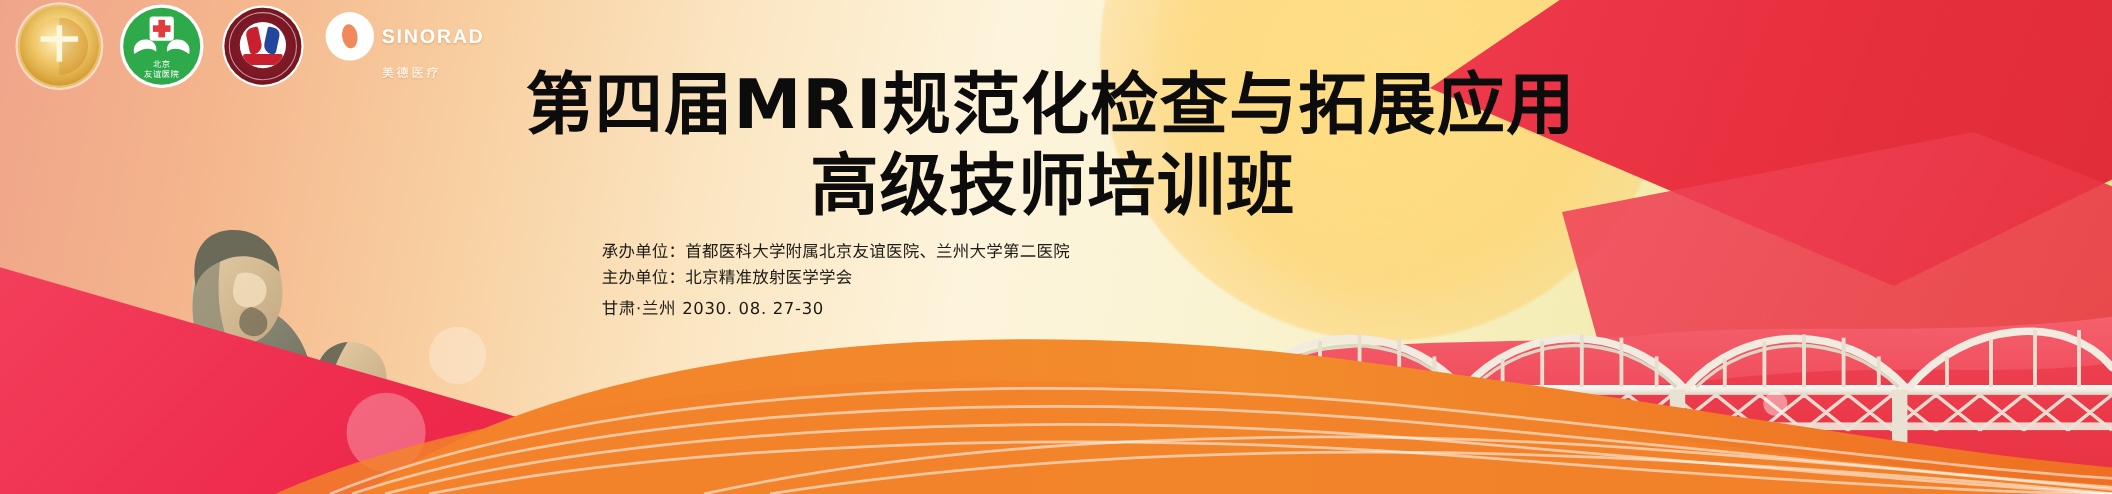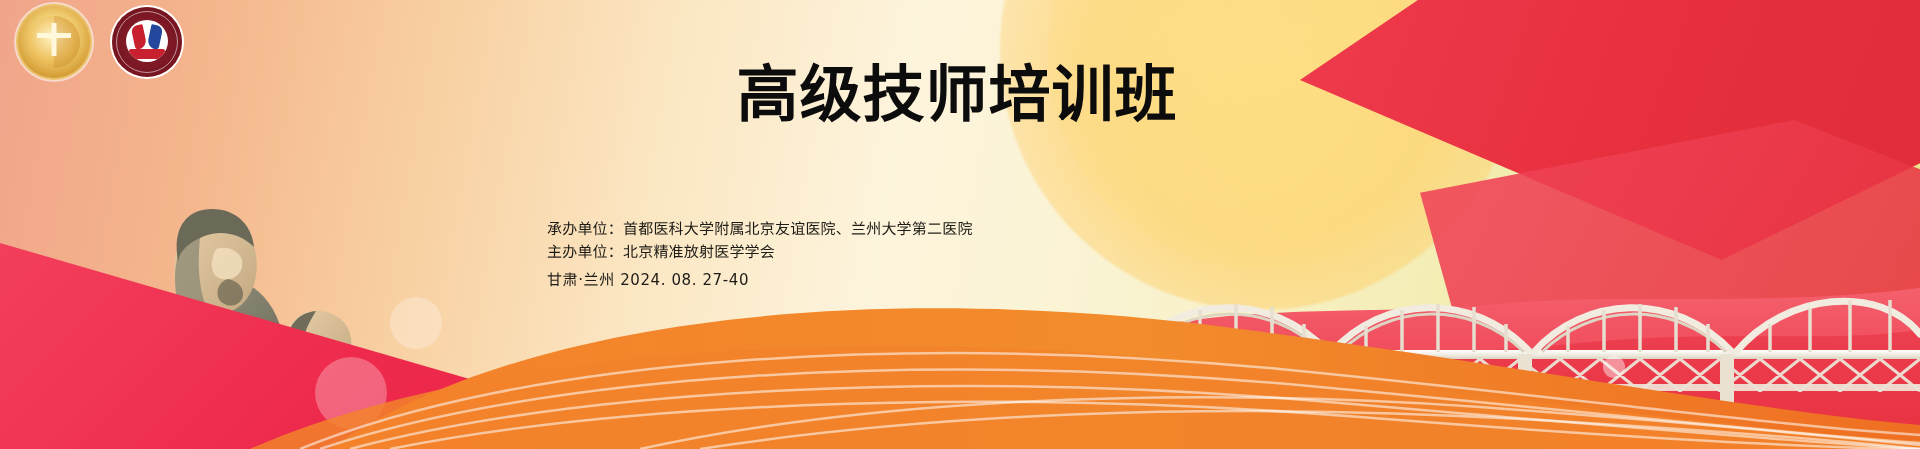--- a/index.html
+++ b/index.html
@@ -366,42 +366,65 @@
     <div class="logo">
       <div class="logo-seal">
         <div class="inner">
           <div class="halfdark"></div>
           <div class="cross"></div>
           <div class="cross-b"></div>
         </div>
       </div>
     </div>
 
+    <div class="logo">
+      <div class="logo-green">
+        <div class="medcross"></div>
+        <svg class="doves" viewBox="0 0 58 22">
+          <path d="M4,18 C2,10 8,4 16,5 C22,6 25,11 24,16 C20,12 12,12 4,18 Z" fill="#fff"></path>
+          <path d="M54,18 C56,10 50,4 42,5 C36,6 33,11 34,16 C38,12 46,12 54,18 Z" fill="#fff"></path>
+        </svg>
+        <div class="gtext">
+          <span>北京</span><br>
+          <span>友谊医院</span>
+        </div>
+      </div>
+    </div>
 
     <div class="logo">
       <div class="logo-maroon">
         <div class="mring"></div>
         <div class="mcore">
           <div class="sw"></div>
           <div class="sw2"></div>
           <div class="base"></div>
         </div>
       </div>
     </div>
 
+    <div class="logo logo-sino">
+      <div class="row">
+        <div class="eye">
+          <div class="pupil"></div>
+        </div>
+        <div class="wordmark">SINORAD</div>
+      </div>
+      <div class="subword">美德医疗</div>
+    </div>
 
   </div>
 
   <div class="content">
 
     <div class="title-block">
+      <div class="title-line l1">第四届MRI规范化检查与拓展应用</div>
       <div class="title-line l2">高级技师培训班</div>
     </div>
 
     <div class="info-block">
       <div class="info-line">承办单位：首都医科大学附属北京友谊医院、兰州大学第二医院</div>
       <div class="info-line">主办单位：北京精准放射医学学会</div>
-      <div class="info-line place">甘肃·兰州  2024. 08. 27-40</div>
+      <div class="info-line place">甘肃·兰州  2030. 08. 27-30</div>
     </div>
 
   </div>
 
 </div>
 
 </body></html>

